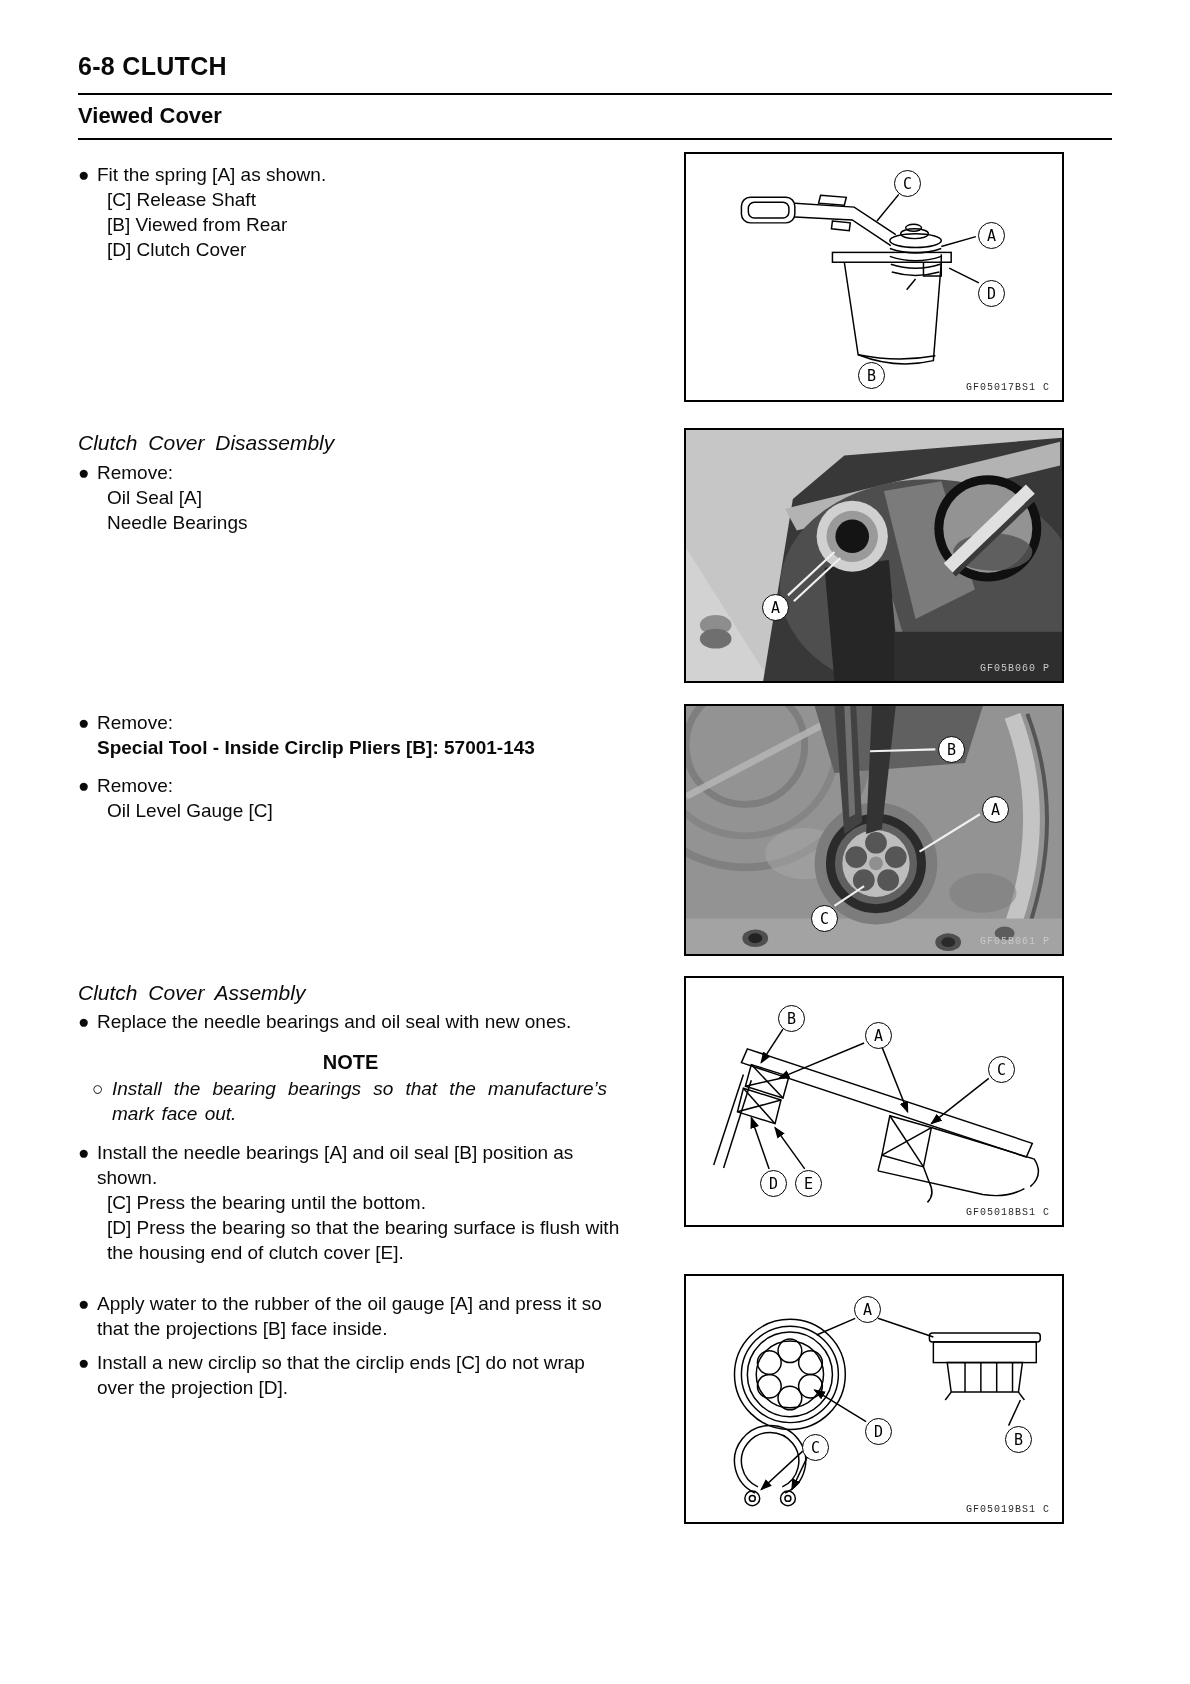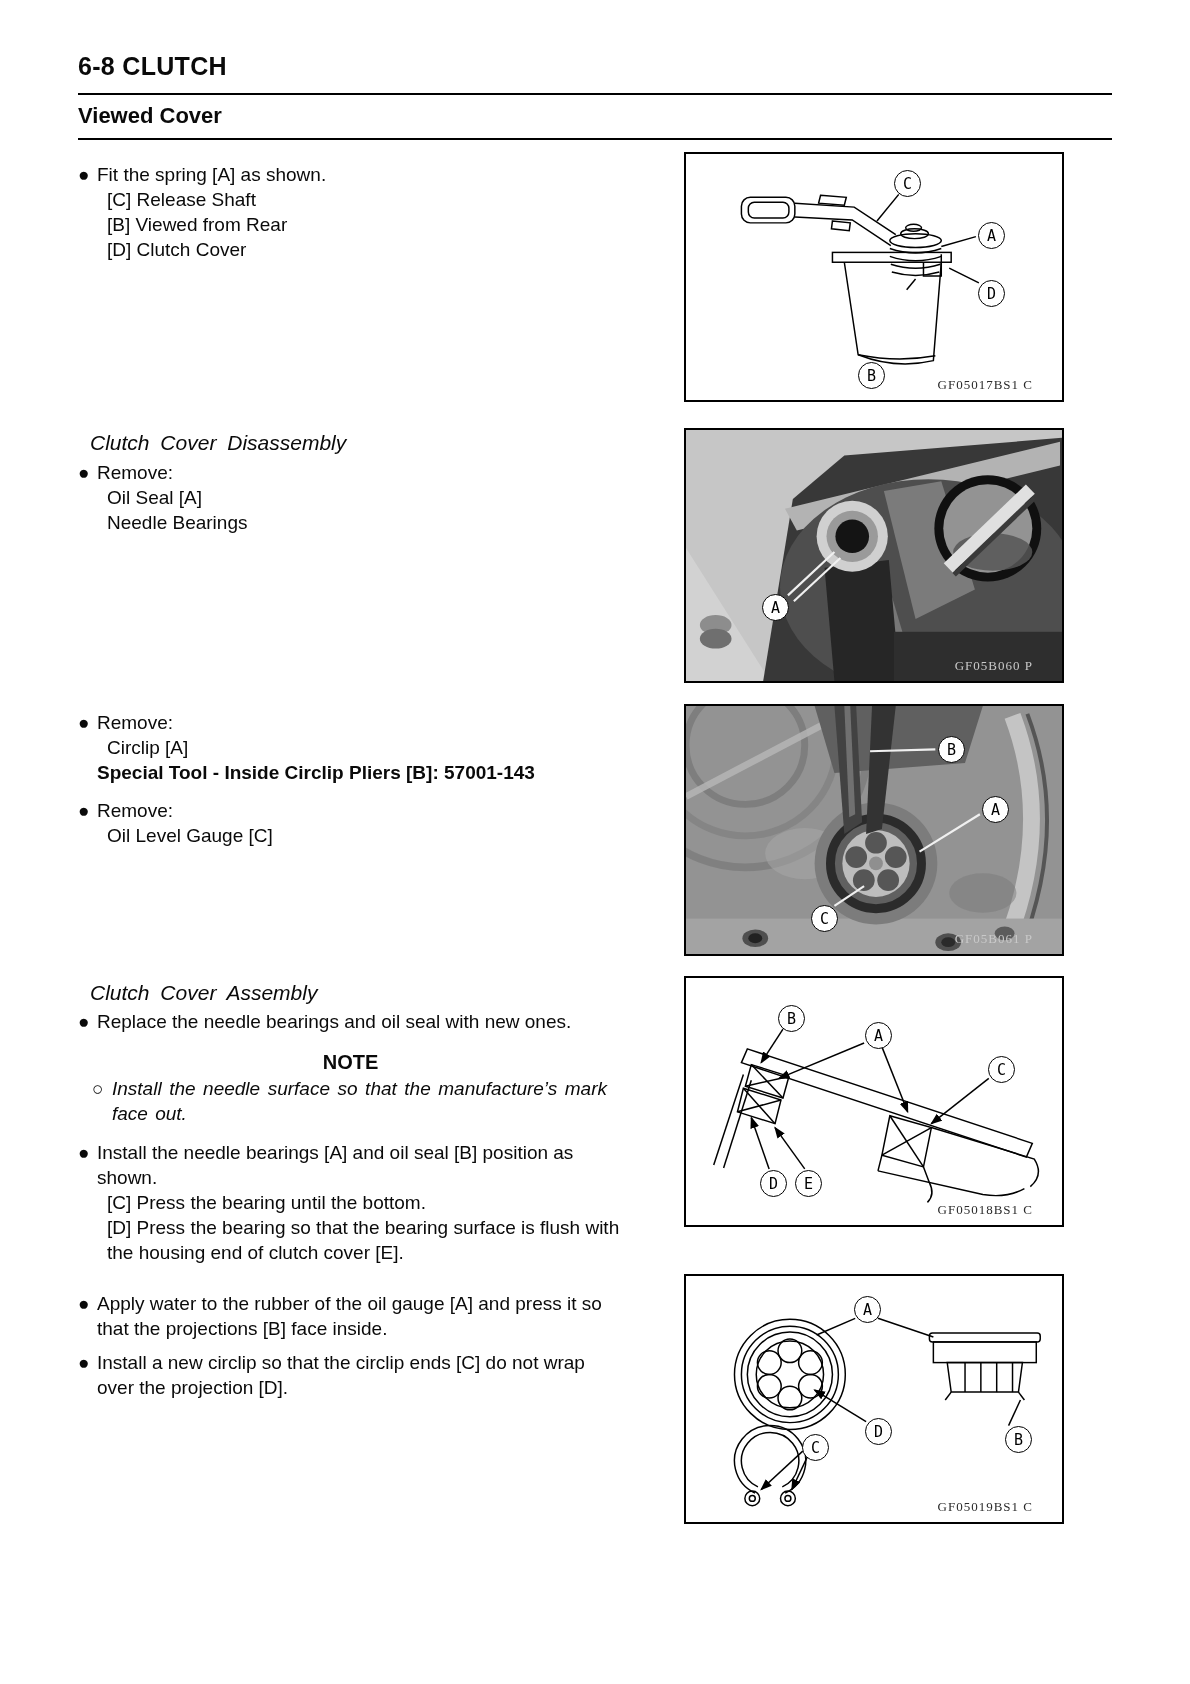--- a/index.html
+++ b/index.html
@@ -10,38 +10,38 @@
   }
   .chapter-title { position:absolute; left:78px; top:52px; font-size:25px; font-weight:bold; letter-spacing:.3px; }
   .section-title { position:absolute; left:78px; top:103px; font-size:22px; font-weight:bold; }
   .rule { position:absolute; left:78px; width:1034px; height:2px; background:#000; }
   .r1 { top:93px; } .r2 { top:138px; }
 
   .tb { position:absolute; left:78px; width:545px; font-size:19px; line-height:25px; }
   .li { display:flex; }
   .li .mk { flex:0 0 19px; width:19px; }
   .sub { padding-left:29px; }
-  .ital-head { font-style:italic; font-size:21px; line-height:26px; word-spacing:5px;margin-left:12px; }
+  .ital-head { font-style:italic; font-size:21px; line-height:26px; word-spacing:5px; }
   .boldline { font-weight:bold; padding-left:19px; }
   .note-title { text-align:center; font-weight:bold; font-size:20px; line-height:26px; }
   .note-body { margin-left:14px; display:flex; width:515px; }
   .note-body .mk { flex:0 0 20px; width:20px; font-style:normal; }
   .note-body p { margin:0; font-style:italic; text-align:justify; width:495px; word-spacing:2px; }
 
   .fig { position:absolute; left:684px; width:380px; box-sizing:border-box;
          border:2px solid #000; background:#fff; }
   .fig svg { position:absolute; left:0; top:0; width:100%; height:100%; display:block; }
   .fig-label {
     position:absolute; width:27px; height:27px; border:1.5px solid #000; border-radius:50%;
     background:#fff; box-sizing:border-box; display:flex; align-items:center; justify-content:center;
     font-family:"DejaVu Sans Mono", monospace; font-size:15px; color:#000;
   }
   .fig-code {
-    position:absolute; right:29px; bottom:7px;
-    font-family:Liberation Serif, serif; font-size:13px; letter-spacing:1px; color:#2a2a2a;
+    position:absolute; right:12px; bottom:7px;
+    font-family:Liberation Mono, monospace; font-size:10px; letter-spacing:1px; color:#2a2a2a;
   }
   .fig-code.light { color:#c9c9c9; }
   .ln { stroke:#000; stroke-width:1.5; fill:none; }
   .wln { stroke:#f0f0f0; stroke-width:2.2; fill:none; }
 </style>
 </head>
 <body>
 
 <div class="page">
 
@@ -68,39 +68,38 @@
     </div>
     <div class="sub">Oil Seal [A]</div>
     <div class="sub">Needle Bearings</div>
   </div>
 
   <div class="tb" style="top:710px;">
     <div class="li">
       <span class="mk">●</span>
       <span>Remove:</span>
     </div>
-    <div class="sub">Circlip [A]</div>
     <div class="boldline" style="">Special Tool -  Inside Circlip Pliers [B]: 57001-143</div>
     <div class="li" style="margin-top:13px;">
       <span class="mk">●</span>
       <span>Remove:</span>
     </div>
     <div class="sub">Oil Level Gauge [C]</div>
   </div>
 
   <div class="tb" style="top:980px;">
     <div class="ital-head">Clutch Cover Assembly</div>
     <div class="li" style="margin-top:3px;">
       <span class="mk">●</span>
       <span>Replace the needle bearings and oil seal with new ones.</span>
     </div>
     <div class="note-title" style="margin-top:15px;">NOTE</div>
     <div class="note-body" style="margin-top:1px;">
       <span class="mk">○</span>
-      <p>Install the needle surface so that the manufacture’s mark face out.</p>
+      <p>Install the bearing bearings so that the manufacture’s mark face out.</p>
     </div>
     <div class="li" style="margin-top:14px; width:555px;">
       <span class="mk">●</span>
       <span>Install the needle bearings [A] and oil seal [B] position as shown.</span>
     </div>
     <div class="sub">[C] Press the bearing until the bottom.</div>
     <div class="sub">[D] Press the bearing so that the bearing surface is flush with the housing end of clutch cover [E].</div>
     <div class="li" style="margin-top:26px;">
       <span class="mk">●</span>
       <span>Apply water to the rubber of the oil gauge [A] and press it so that the projections [B] face inside.</span>

